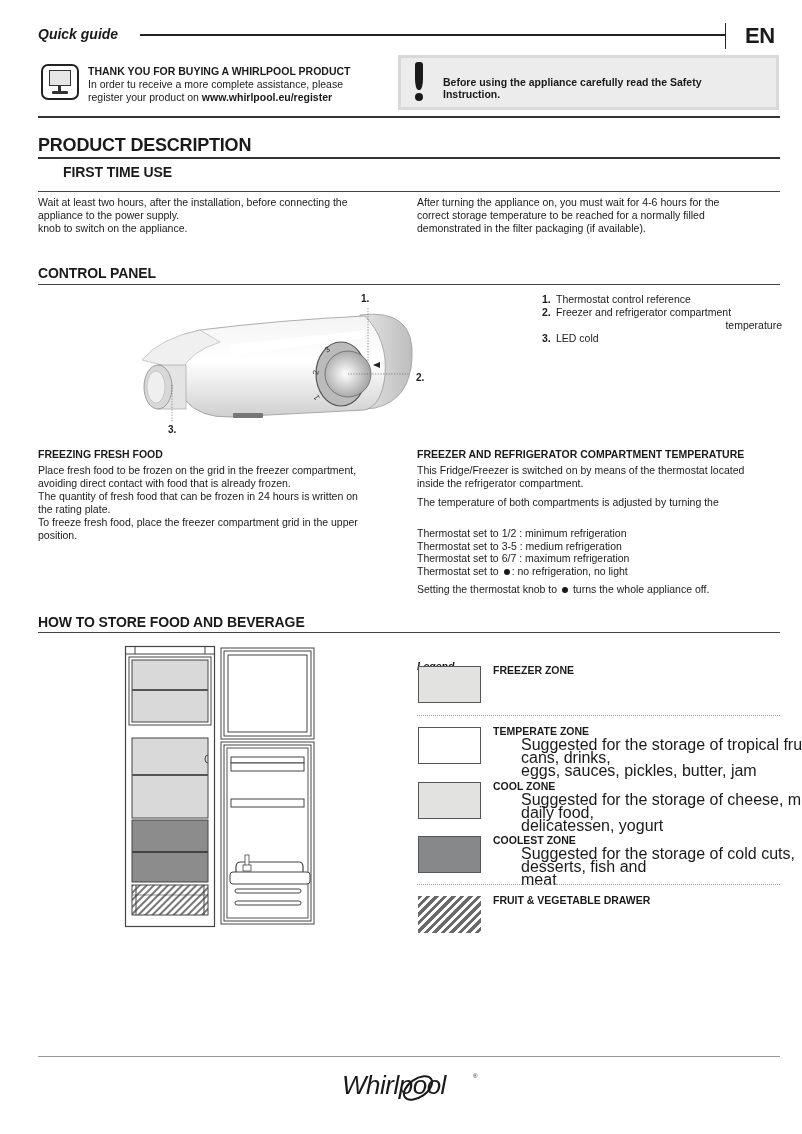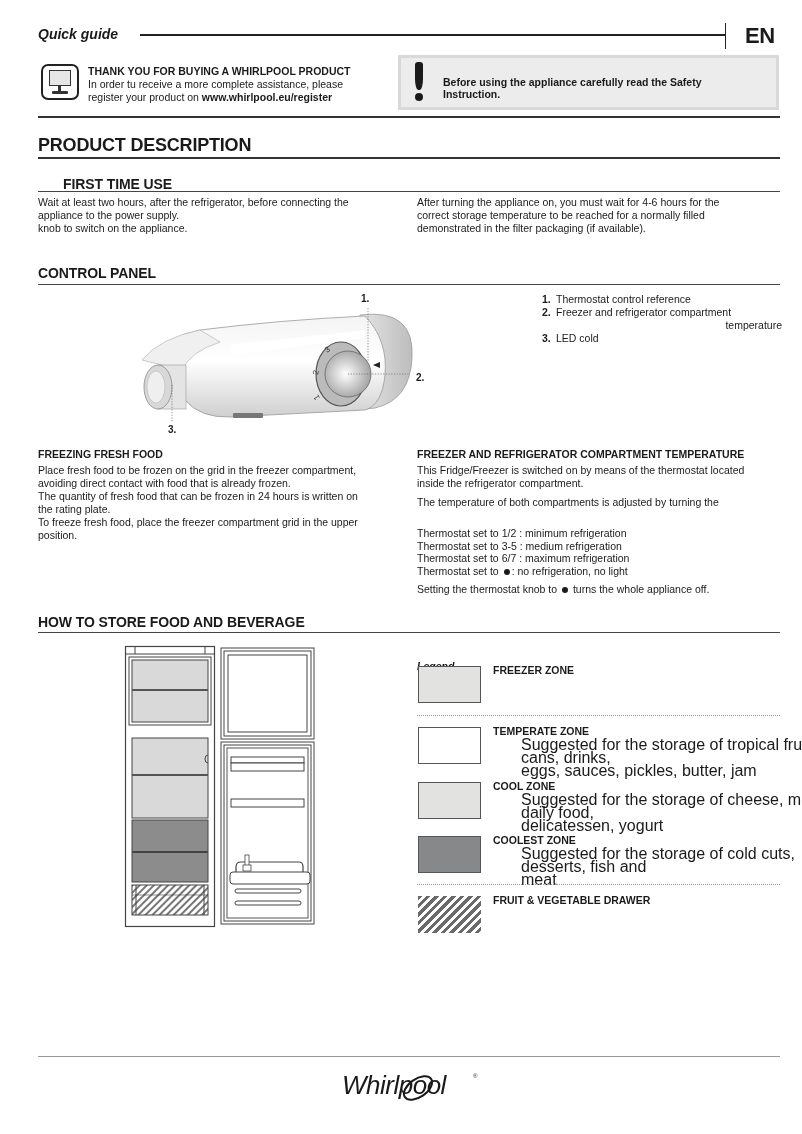--- a/index.html
+++ b/index.html
@@ -82,24 +82,24 @@
 <div class="abs safety-text">
   <div>Before using the appliance carefully read the Safety</div>
   <div>Instruction.</div>
 </div>
 
 <div class="abs hr-thick" style="left:38px;top:116px;width:742px;"></div>
 
 <h1 class="sec" style="left:38px;top:134px;">PRODUCT DESCRIPTION</h1>
 <div class="abs hr-thick" style="left:38px;top:157px;width:742px;"></div>
 
-<h2 class="sec" style="left:38px;top:176px;padding-left:25px;">FIRST TIME USE</h2>
+<h2 class="sec" style="left:38px;top:164px;padding-left:25px;">FIRST TIME USE</h2>
 <div class="abs hr-thin" style="left:38px;top:191px;width:742px;"></div>
 <div class="para" style="left:38px;top:196px;width:370px;">
-  <div>Wait at least two hours, after the refrigerator, before connecting the</div>
+  <div>Wait at least two hours, after the installation, before connecting the</div>
   <div>appliance to the power supply.</div>
   <div>knob to switch on the appliance.</div>
 </div>
 <div class="para" style="left:417px;top:196px;width:370px;">
   <div>After turning the appliance on, you must wait for 4-6 hours for the</div>
   <div>correct storage temperature to be reached for a normally filled</div>
   <div>demonstrated in the filter packaging (if available).</div>
 </div>
 
 <h2 class="sec" style="left:38px;top:265px;">CONTROL PANEL</h2>

